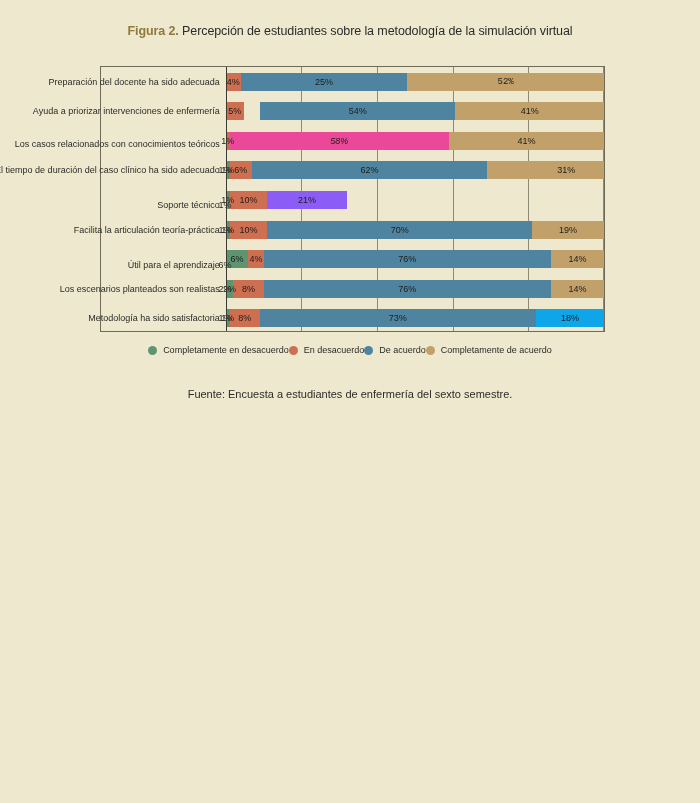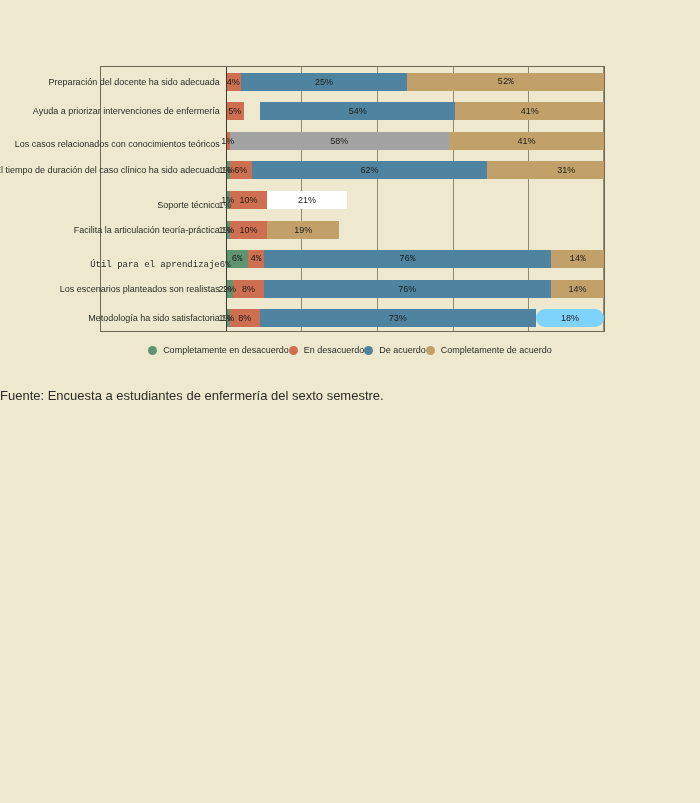--- a/index.html
+++ b/index.html
@@ -22,21 +22,22 @@
     font-size:12.5px;
     font-weight:bold;
     padding-top:0;
     letter-spacing:-0.1px;
     white-space:nowrap;
   }
   .fig-title .figlabel { color:#8f7a3c; }
   .fig-title .figtext { color:#2b2b28; font-weight:normal; }
 
   .source {
-    font-size:13px;
+    text-align:center;
+    font-size:11px;
     color:#2b2b28;
   }
 
   
   .legend {
     display:flex;
     justify-content:center;
     align-items:center;
     font-size:9px;
   }
@@ -89,20 +90,23 @@
     overflow:visible;
     position:relative;
   }
   .f2-seg span { position:relative; z-index:4; white-space:nowrap; }
 </style>
 </head>
 <body>
 
 <section class="figure" id="figure2">
 
+  <div class="fig-title" style="padding-top:24px;">
+    <span class="figlabel">Figura 2.</span><span class="figtext"> Percepción de estudiantes sobre la metodología de la simulación virtual</span>
+  </div>
 
   <div id="f2-plot">
     <div class="vgrid" style="left:24.8%;"></div>
     <div class="vgrid" style="left:39.84%;"></div>
     <div class="vgrid" style="left:54.88%;"></div>
     <div class="vgrid" style="left:69.92%;"></div>
     <div class="vgrid" style="left:84.96%;"></div>
     <div class="vgrid" style="left:99.9%;"></div>
     <div class="axis-line"></div>
     <div id="f2-rows">
@@ -133,21 +137,21 @@
               <span>41%</span>
             </div>
           </div>
         </div>
         <div class="f2-row" style="top: 64.8889px; height: 24px;">
           <div class="f2-rowlabel">Los casos relacionados con conocimientos teóricos</div>
           <div class="f2-bars">
             <div class="f2-seg" style="background: rgb(207, 111, 81); width: 1%;">
               <span>1%</span>
             </div>
-            <div class="f2-seg" style="background: #a3a3a3; width: 58%;">
+            <div class="f2-seg" style="background: #ec4899; width: 58%; font-style: italic;">
               <span>58%</span>
             </div>
             <div class="f2-seg" style="background: rgb(194, 160, 106); width: 41%;">
               <span>41%</span>
             </div>
           </div>
         </div>
         <div class="f2-row" style="top: 94.4444px; height: 18px;">
           <div class="f2-rowlabel">El tiempo de duración del caso clínico ha sido adecuado</div>
           <div style="position: absolute; left: 24.8%; top: 50%; transform: translate(-55%, -50%); font-size: 9px; z-index: 5; white-space: nowrap;">1%</div>
@@ -169,41 +173,44 @@
         <div class="f2-row" style="top: 124px; height: 28px;">
           <div class="f2-rowlabel">Soporte técnico</div>
           <div style="position: absolute; left: 24.8%; top: 50%; transform: translate(-55%, -50%); font-size: 9px; z-index: 5; white-space: nowrap;">1%</div>
           <div class="f2-bars">
             <div class="f2-seg" style="background: rgb(95, 148, 113); width: 1%;">
               <span>1%</span>
             </div>
             <div class="f2-seg" style="background: rgb(207, 111, 81); width: 10%;">
               <span>10%</span>
             </div>
-            <div class="f2-seg" style="background: #ffffff; width: 21%;">
+            <div class="f2-seg" style="background: #8b5cf6; width: 21%;">
               <span>21%</span>
             </div>
           </div>
         </div>
         <div class="f2-row" style="top: 153.556px; height: 18px;">
           <div class="f2-rowlabel">Facilita la articulación teoría-práctica</div>
           <div style="position: absolute; left: 24.8%; top: 50%; transform: translate(-55%, -50%); font-size: 9px; z-index: 5; white-space: nowrap;">1%</div>
           <div class="f2-bars">
             <div class="f2-seg" style="background: rgb(95, 148, 113); width: 1%;">
               <span>1%</span>
             </div>
             <div class="f2-seg" style="background: rgb(207, 111, 81); width: 10%;">
               <span>10%</span>
             </div>
+            <div class="f2-seg" style="background: rgb(78, 132, 160); width: 70%;">
+              <span>70%</span>
+            </div>
             <div class="f2-seg" style="background: rgb(194, 160, 106); width: 19%;">
               <span>19%</span>
             </div>
           </div>
         </div>
-        <div class="f2-row" style="top: 183.111px; height: 30px; font-family: Liberation Mono, monospace;">
+        <div class="f2-row" style="top: 183.111px; height: 30px;">
           <div class="f2-rowlabel">Útil para el aprendizaje</div>
           <div style="position: absolute; left: 24.8%; top: 50%; transform: translate(-55%, -50%); font-size: 9px; z-index: 5; white-space: nowrap;">6%</div>
           <div class="f2-bars">
             <div class="f2-seg" style="background: rgb(95, 148, 113); width: 6%;">
               <span>6%</span>
             </div>
             <div class="f2-seg" style="background: rgb(207, 111, 81); width: 4%;">
               <span>4%</span>
             </div>
             <div class="f2-seg" style="background: rgb(78, 132, 160); width: 76%;">
@@ -238,21 +245,21 @@
           <div class="f2-bars">
             <div class="f2-seg" style="background: rgb(95, 148, 113); width: 1%;">
               <span>1%</span>
             </div>
             <div class="f2-seg" style="background: rgb(207, 111, 81); width: 8%;">
               <span>8%</span>
             </div>
             <div class="f2-seg" style="background: rgb(78, 132, 160); width: 73%;">
               <span>73%</span>
             </div>
-            <div class="f2-seg" style="background: #7dd3fc; width: 18%; border-radius: 9px;">
+            <div class="f2-seg" style="background: #0ea5e9; width: 18%;">
               <span>18%</span>
             </div>
           </div>
         </div>
       </div>
   </div>
 
   <div class="legend" id="f2-legend" style="position:absolute; left:0; right:0; top:345px;">
       <div class="legend-item">
         <span class="legend-swatch" style="background: rgb(95, 148, 113);"></span>

